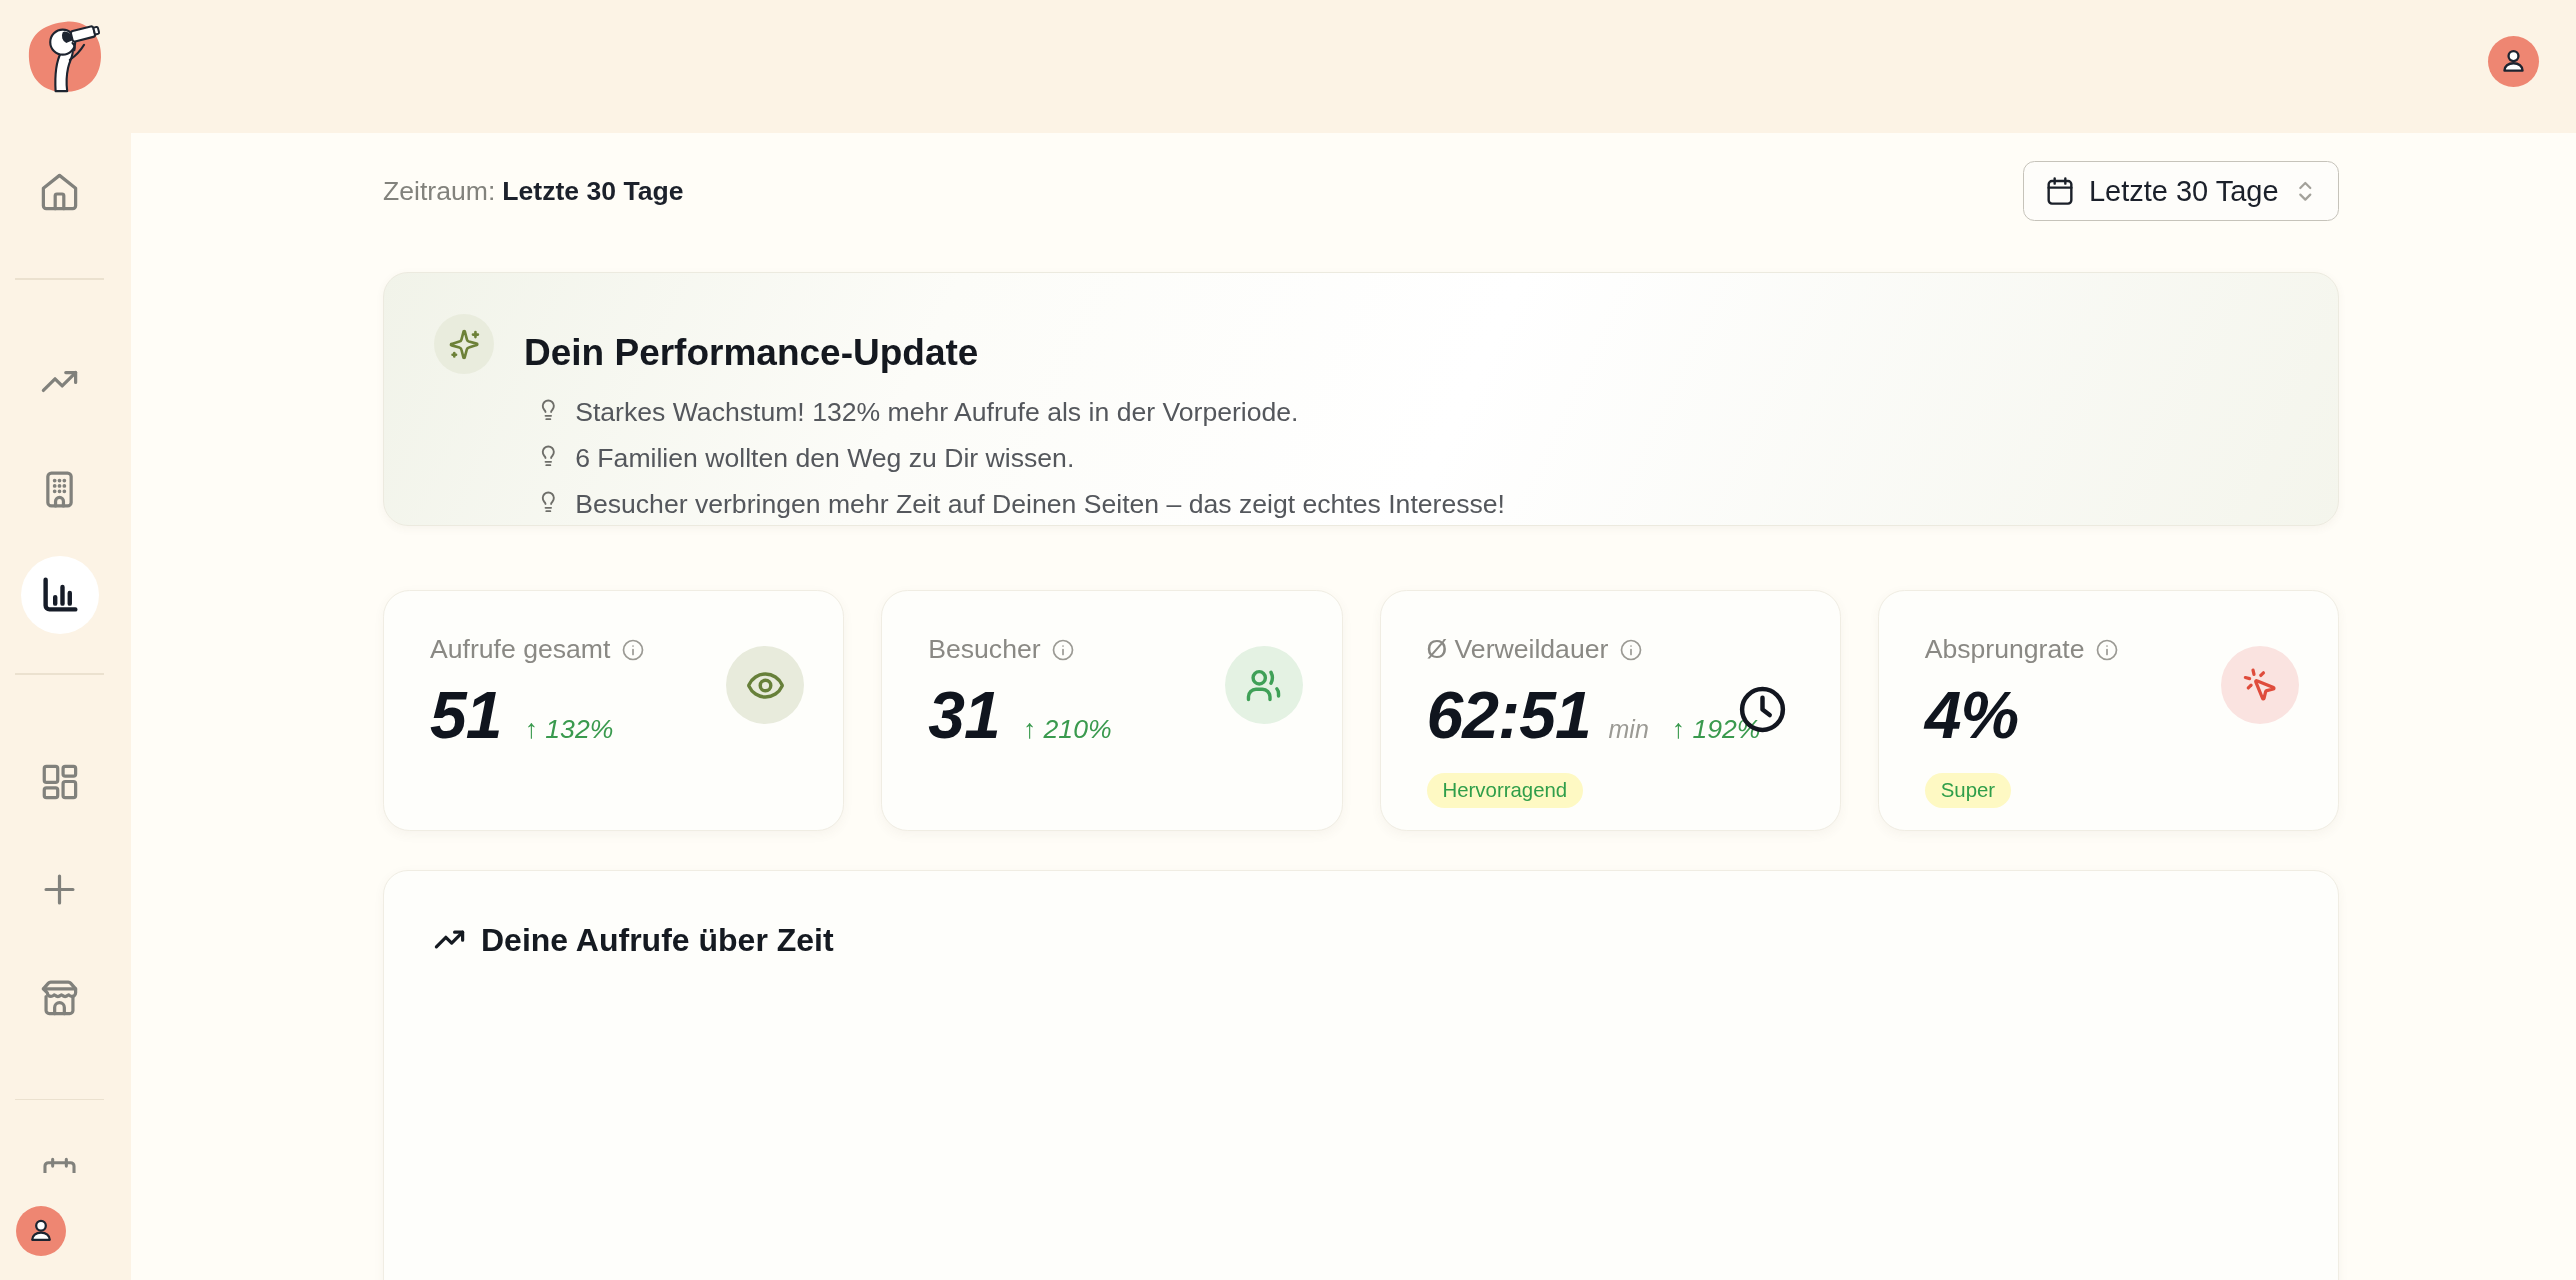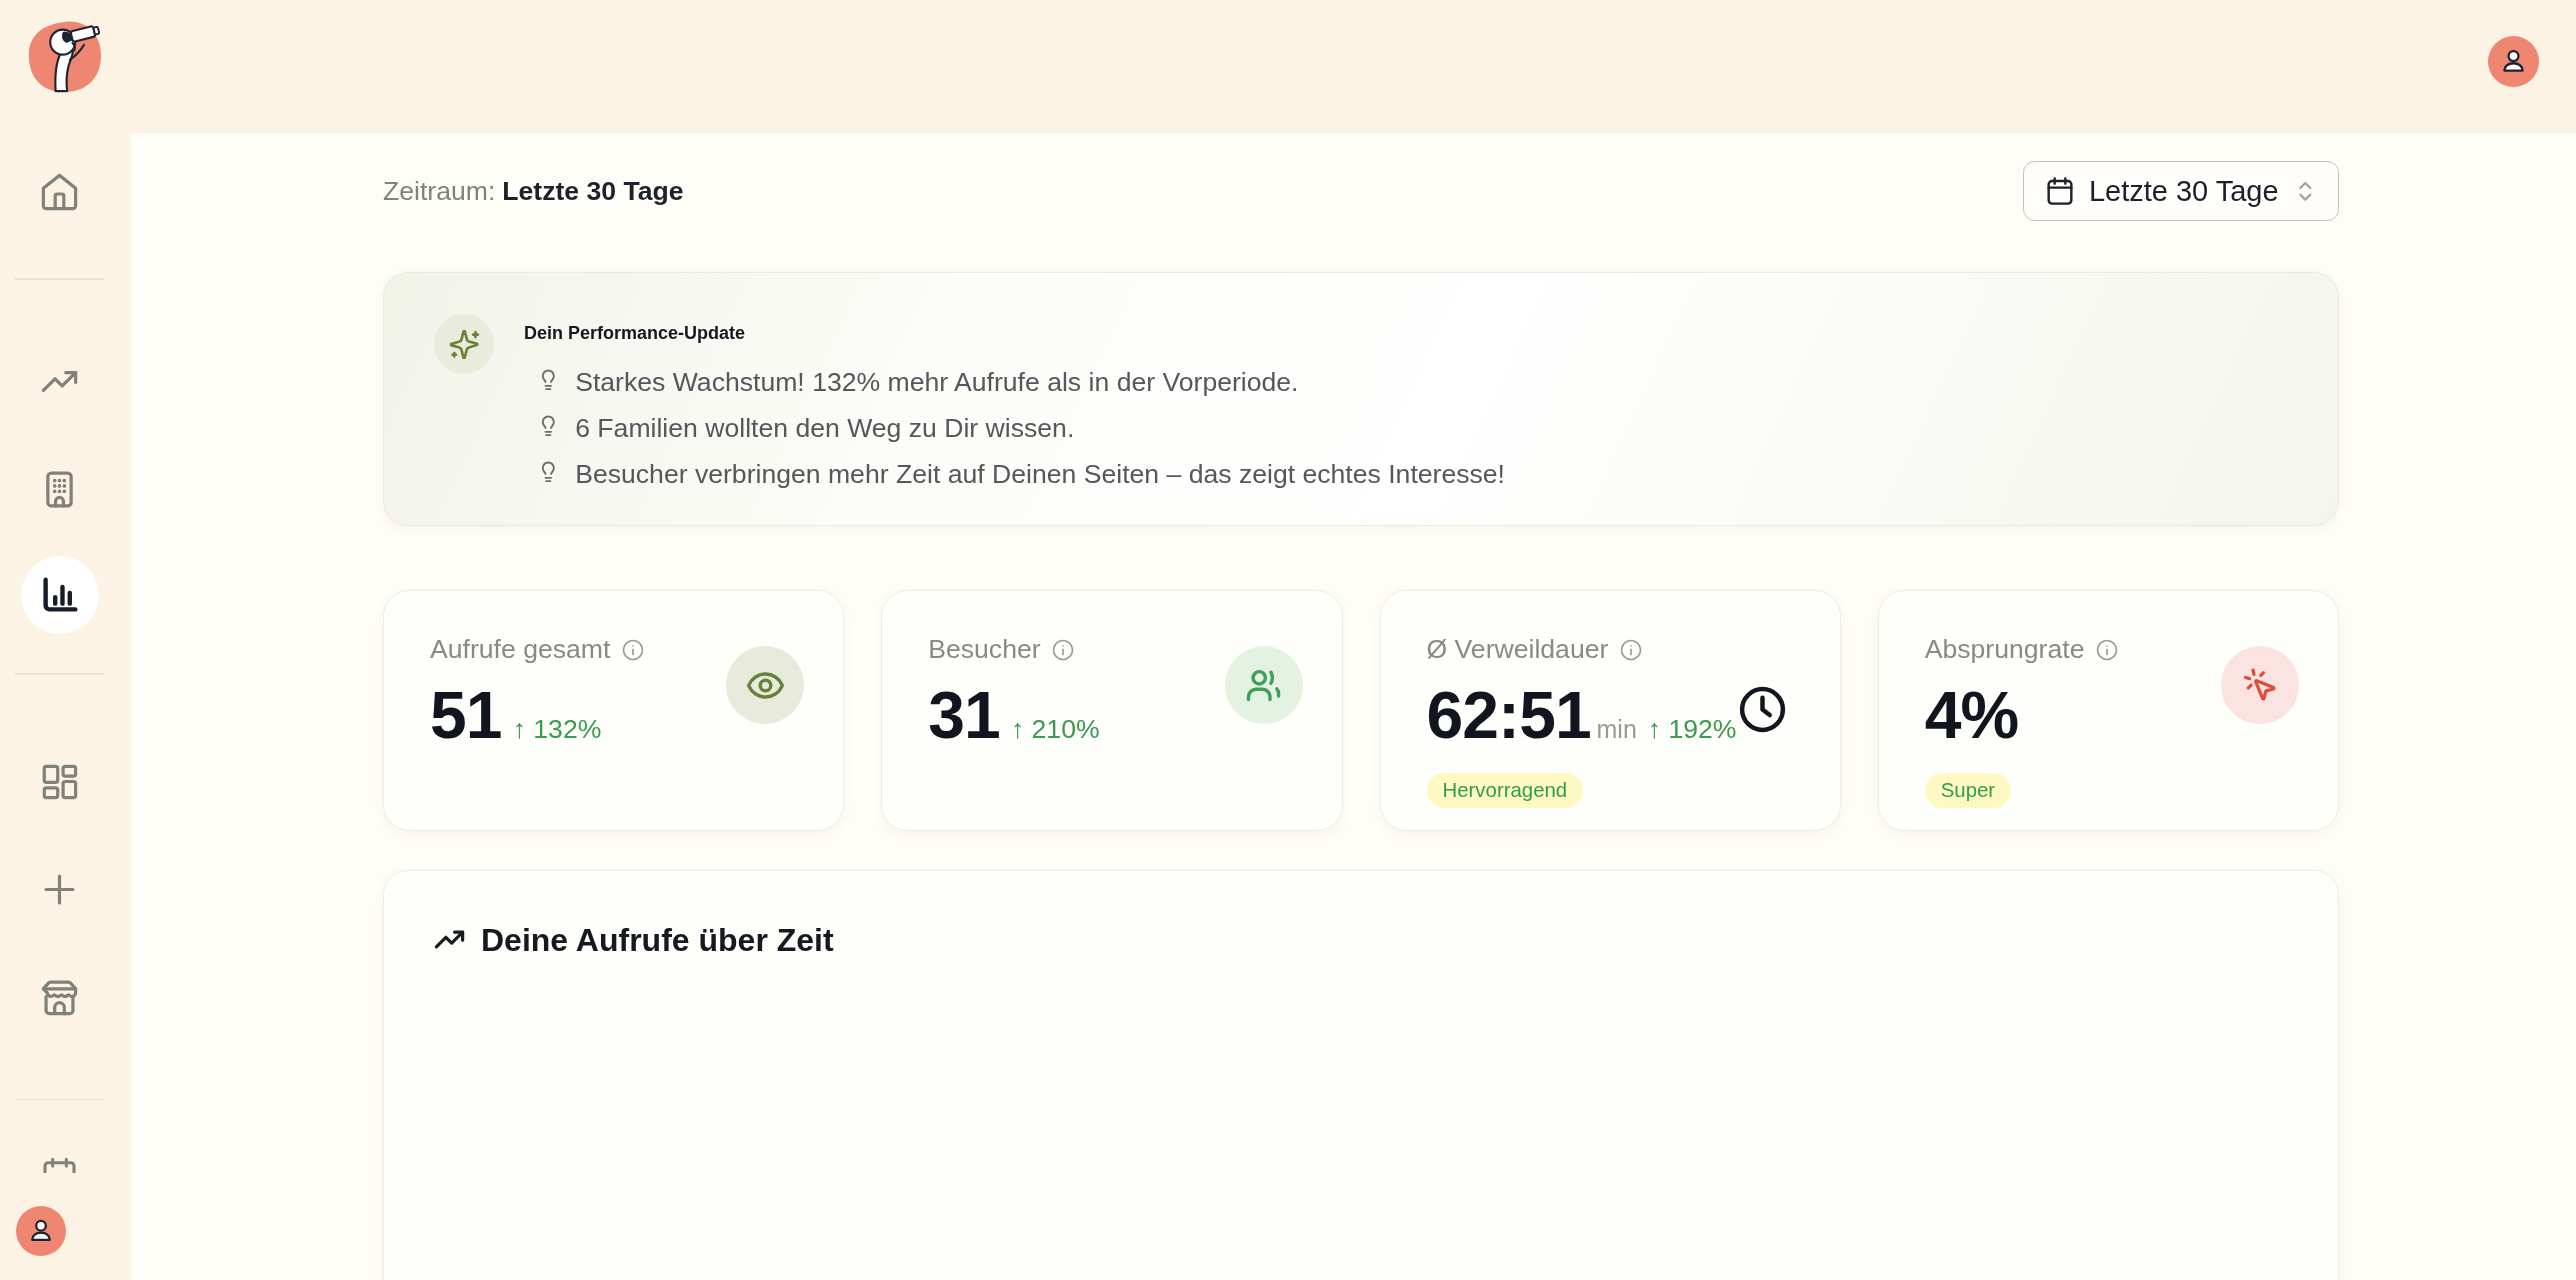--- a/index.html
+++ b/index.html
@@ -62,35 +62,35 @@
   .perf-card {
     margin-top:51px; height:254px; border-radius:25px;
     background:linear-gradient(115deg,#f1f3e9 0%,#fcfcf8 28%,#ffffff 55%,#f4f5ec 100%);
     border:0.9px solid #eceadf; box-shadow:0 2.7px 8.9px rgba(90,80,50,.05);
     display:flex; gap:30px; padding:41px 35px 0 50px;
   }
   .perf-icon-circle {
     flex:0 0 60px; width:60px; height:60px; border-radius:50%;
     background:#e9ecdd; color:#6d8138; display:flex; align-items:center; justify-content:center;
   }
-  .perf-title { font-size:18px; font-weight:bold; color:#14181f; margin-top:9px; }
+  .perf-title { font-size:37px; font-weight:bold; color:#14181f; margin-top:18px; }
   .insights { margin-top:23px; }
   .insight { display:flex; gap:14px; height:46px; color:#54575c; font-size:26.6px; padding-left:10.6px; }
   .insight .bulb { color:#6e6e69; flex:0 0 auto; }
 
   
   .stats { margin-top:64px; display:grid; grid-template-columns:repeat(4,1fr); gap:37px; }
   .stat-card {
     position:relative; height:241px; border-radius:26.6px; background:#fefefb;
     border:0.9px solid #f0ede3; box-shadow:0 3.5px 10.6px rgba(90,80,50,.05);
     padding:43px 43px 0 46px;
   }
   .stat-label { display:flex; align-items:center; gap:10.6px; font-size:26.6px; color:#8a8984; }
   .stat-label .info { color:#9b9a94; }
-  .stat-value-row { display:flex; align-items:baseline; gap:11px; margin-top:12.4px; }
+  .stat-value-row { display:flex; align-items:baseline; gap:23px; margin-top:12.4px;font-style:italic; }
   .stat-value { font-size:66px; font-weight:bold; color:#10151e; letter-spacing:-0.9px; }
   .stat-unit { font-size:25px; color:#9b9a94; margin-left:-5.3px; }
   .stat-delta { font-size:26.6px; color:#3a9a4e; }
   .stat-badge {
     display:inline-block; margin-top:19.5px; font-size:20.4px; color:#2f9e4a;
     background:#fef9c3; border-radius:885px; padding:6.2px 16px;
   }
   .stat-icon-circle {
     position:absolute; top:55px; right:39px; width:78px; height:78px; border-radius:50%;
     display:flex; align-items:center; justify-content:center;

